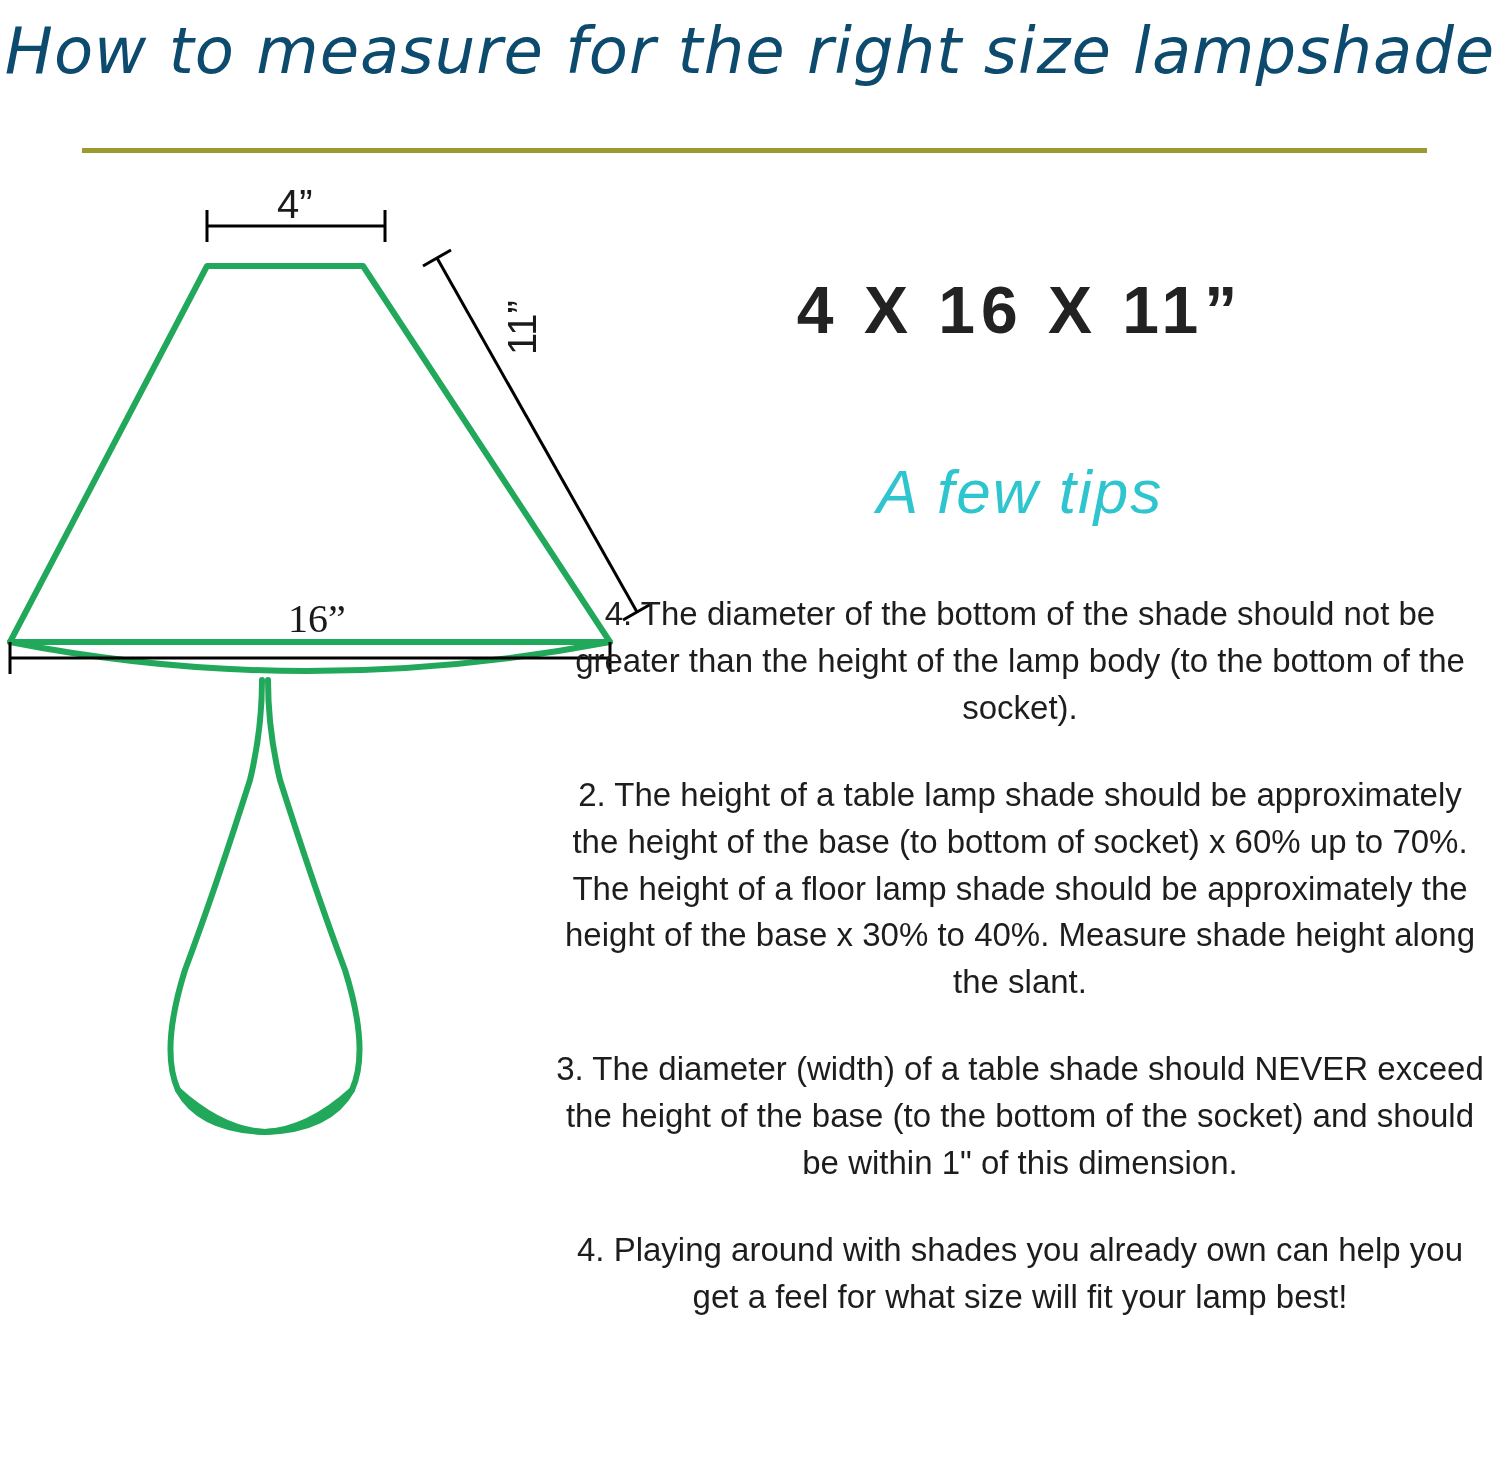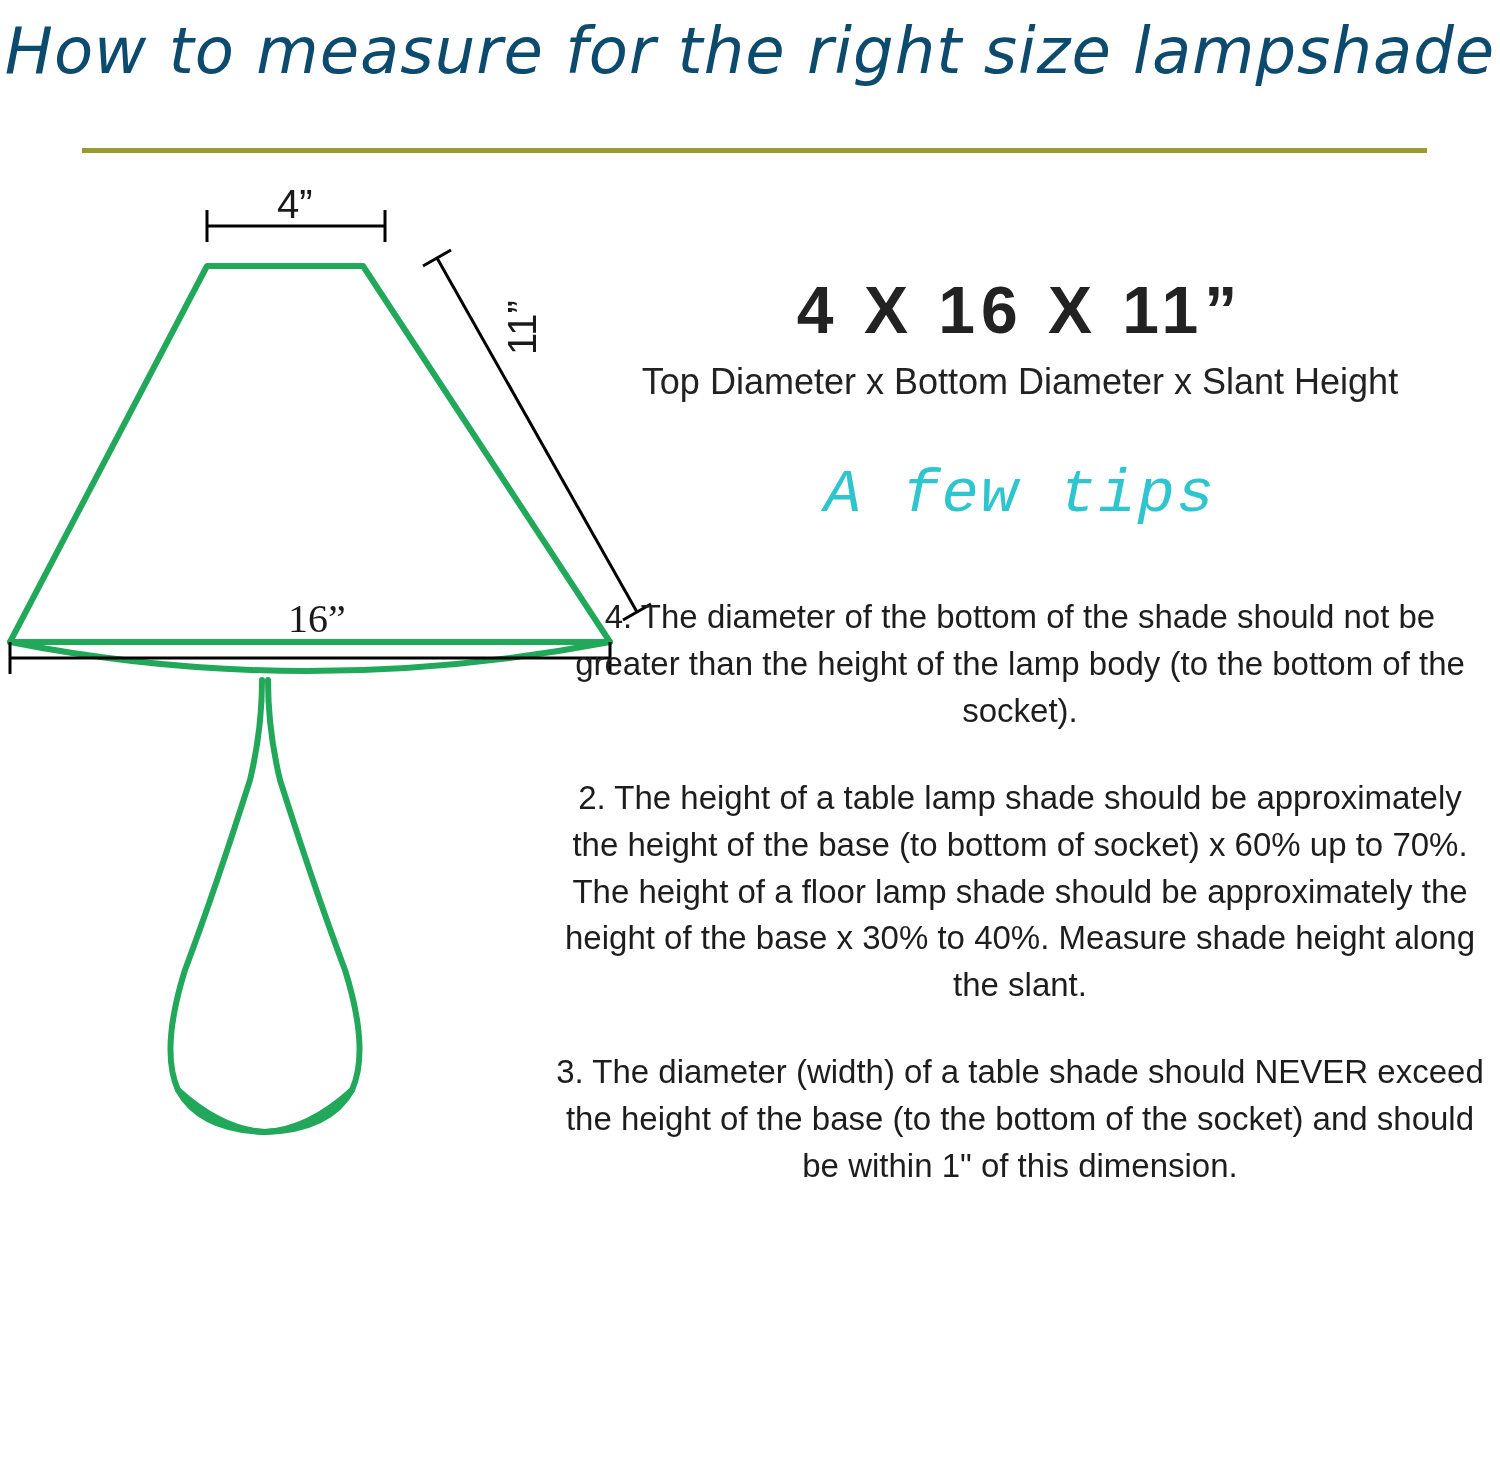--- a/index.html
+++ b/index.html
@@ -83,23 +83,23 @@
   }
   #size-caption {
     margin-top: 16px;
     text-align: center;
     font-family: "Liberation Sans", sans-serif;
     font-size: 36px;
     color: #222222;
     white-space: nowrap;
   }
   #tips-title {
-    margin-top: 56px;
+    margin-top: 111px;
     text-align: center;
-    font-family: Liberation Mono, monospace;
+    font-family: Liberation Sans, sans-serif;
     font-style: italic;
     font-size: 62px;
     color: #2ec5cf;
     letter-spacing: 2px;
   }
   #tips-list {
     margin: 64px 0 0 0;
     padding: 0;
     list-style: none;
   }
@@ -164,22 +164,22 @@
 
   <div class="dim-label" id="label-bottom-dia">16”</div>
 
   <div class="dim-label" id="label-slant">11”</div>
 </div>
 
 <div id="right-col">
 
   <div id="size-headline">4 X 16 X 11”</div>
 
-  <div id="size-caption">Top Diameter x Bottom Diameter x Slant Height</div>
 
   <div id="tips-title">A few tips</div>
 
   <ul id="tips-list">
     <li>4. The diameter of the bottom of the shade should not be greater than the height of the lamp body (to the bottom of the socket).</li>
     <li>2. The height of a table lamp shade should be approximately the height of the base (to bottom of socket) x 60% up to 70%. The height of a floor lamp shade should be approximately the height of the base x 30% to 40%. Measure shade height along the slant.</li>
     <li>3. The diameter (width) of a table shade should NEVER exceed the height of the base (to the bottom of the socket) and should be within 1" of this dimension.</li>
+    <li>4. Playing around with shades you already own can help you get a feel for what size will fit your lamp best!</li>
   </ul>
 </div>
 
 </body></html>

